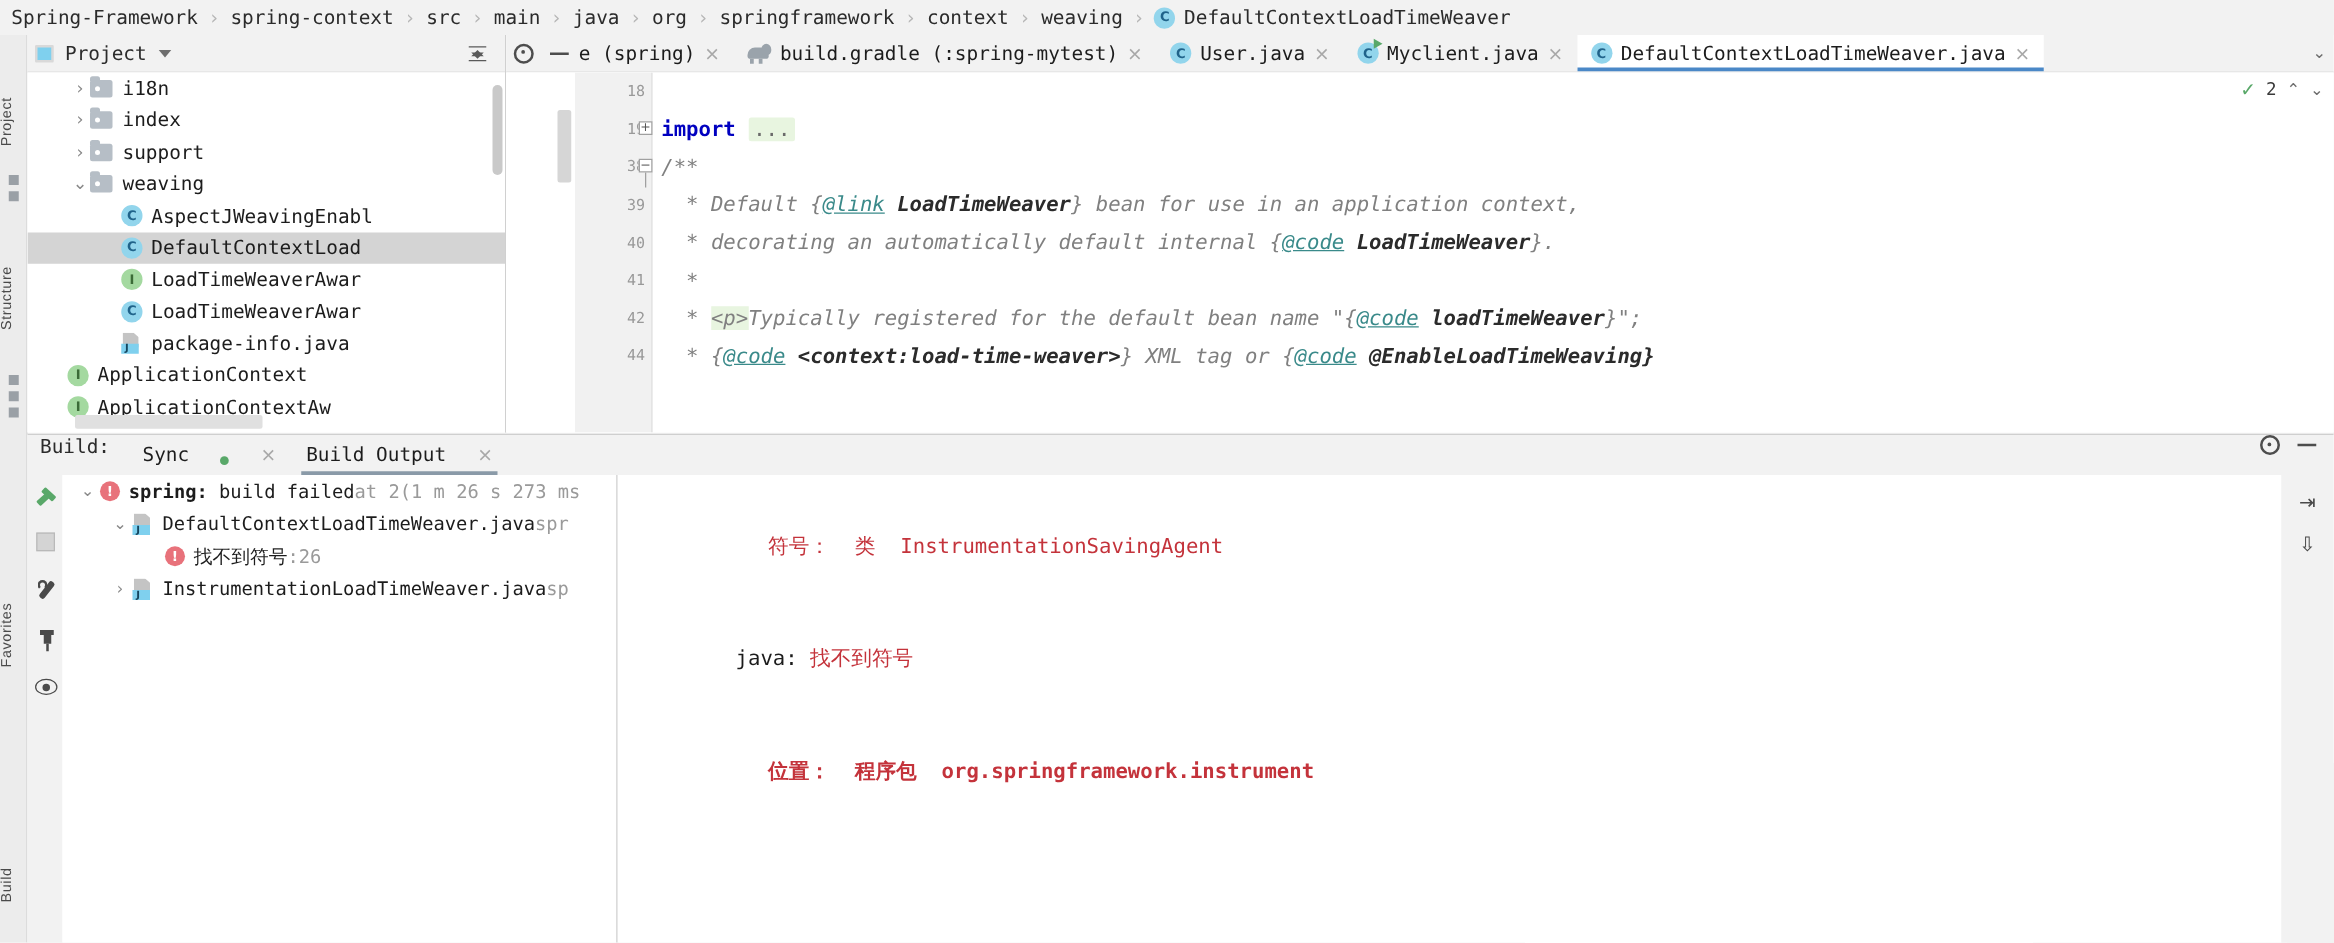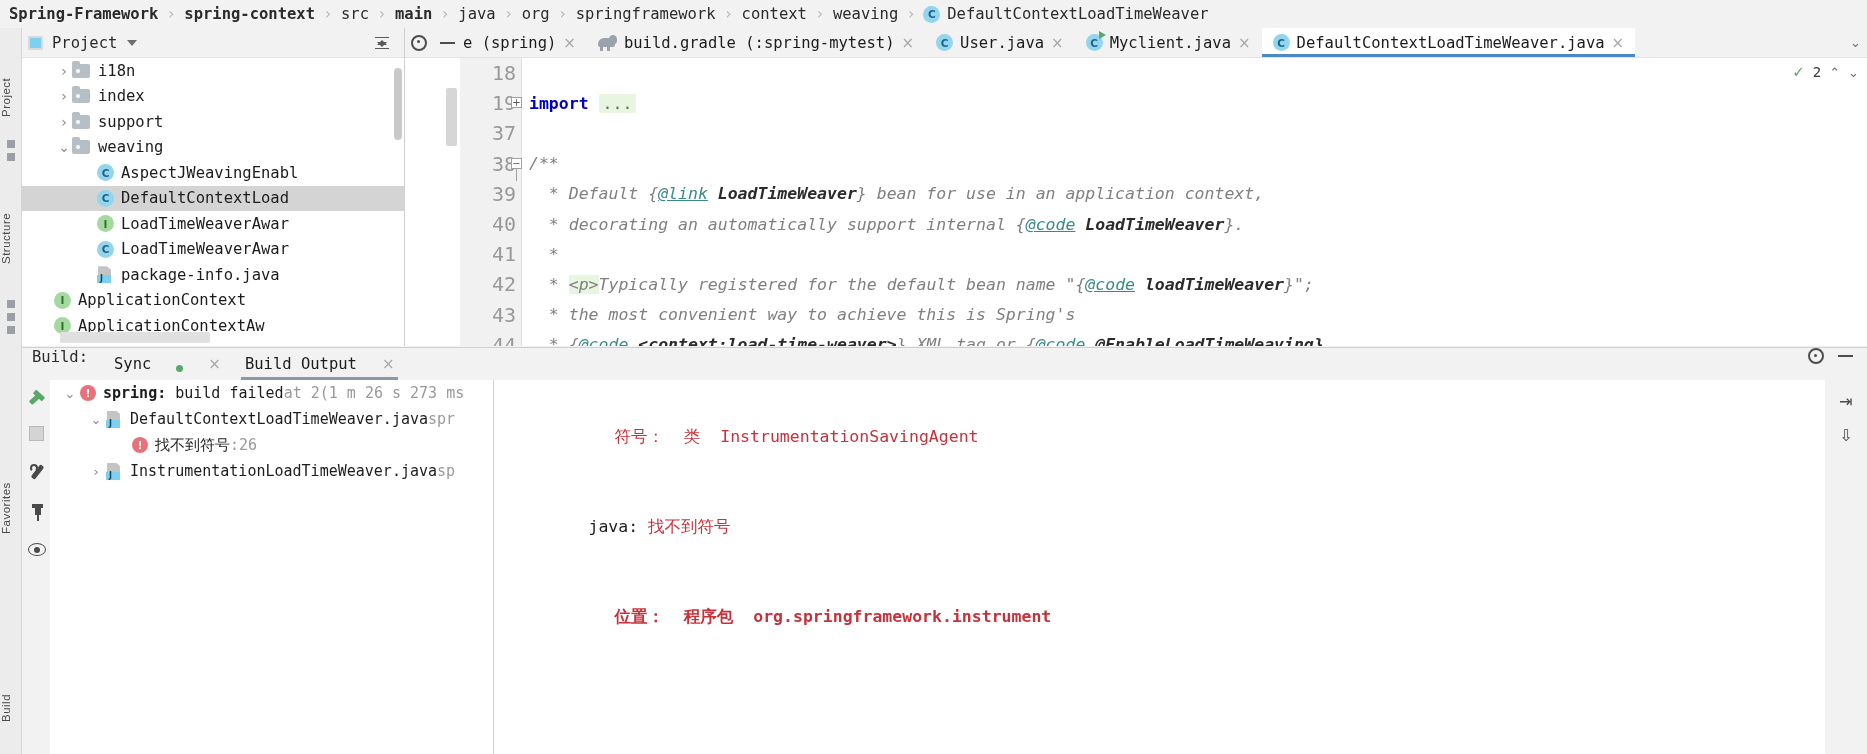--- a/index.html
+++ b/index.html
@@ -15,21 +15,21 @@
   #app { position: relative; width: 1867px; height: 754px; }
 
   
   .breadcrumb-bar {
     position: absolute; left: 0; top: 0; width: 1867px; height: 28px;
     background: #f2f2f2;
     display: flex; align-items: center; padding-left: 8px;
     white-space: nowrap;
   }
   .crumb { font-size: 15.5px; color: #2b2b2b; padding: 0 1px; }
-  .crumb.bold { font-weight: bold; }
+  .crumb.bold { font-weight: normal; }
   .crumb-sep { color: #b6b6b6; font-size: 15px; padding: 0 9px; font-family: "DejaVu Sans", sans-serif; }
   .crumb-icon-wrap { display: inline-flex; align-items: center; gap: 6px; }
 
   .cls-icon {
     display: inline-flex; align-items: center; justify-content: center;
     width: 17px; height: 17px; border-radius: 50%;
     background: #92d5ec; color: #20638a;
     font-size: 10.5px; font-weight: bold;
     font-family: "DejaVu Sans", sans-serif;
     flex: none;
@@ -221,21 +221,21 @@
   .gutter-strip {
     position: absolute; left: 0; top: 0; width: 55px; height: 288px; background: #fff;
   }
   .lines { position: absolute; left: 0; top: 0; width: 1462px; }
   .line {
     position: relative; height: 30.2px; display: flex; align-items: center;
     font-size: 16.5px; white-space: pre;
   }
   .lnum {
     position: absolute; left: 55px; width: 56px; text-align: right;
-    color: #999999; font-size: 20px;
+    color: #999999; font-size: 12px;
   }
   .ltext { position: absolute; left: 124px; }
   .kw { color: #0000c0; font-weight: bold; }
   .fold-dots {
     background: #e8f5e0; color: #6a6a6a; padding: 0 4px; border-radius: 2px;
   }
   .jdoc { color: #808080; font-style: italic; }
   .jdoc-tag { color: #3a8a8a; font-style: italic; text-decoration: underline; margin-top: 48px; }
   .jdoc-b { color: #2b2b2b; font-style: italic; font-weight: bold; }
   .jdoc-html { background: #e8f5e0; color: #808080; font-style: italic; }
@@ -535,27 +535,25 @@
         <span class="caret-s">⌄</span>
       </div>
     </div>
     <div class="code-wrap">
       <div class="gutter-strip"></div>
       <div class="gutter"></div>
       <div class="editor-scroll-thumb"></div>
       <div class="lines" id="code-lines">
           <div class="line"><span class="lnum">18</span><span class="ltext"></span></div>
           <div class="line"><span class="lnum">19</span><span class="fold-plus" style="left: 106px; top: 9px;">+</span><span class="ltext"><span class="kw">import </span><span class="fold-dots">...</span></span></div>
-          <div class="line"><span class="lnum">37</span><span class="ltext"></span></div>
           <div class="line"><span class="lnum">38</span><span class="fold-minus" style="left: 106px; top: 9px;">−</span><span class="fold-tail" style="left: 111px; top: 20px; height: 12px;"></span><span class="ltext"><span class="jdoc">/**</span></span></div>
           <div class="line"><span class="lnum">39</span><span class="ltext"><span class="jdoc">  * Default {</span><span class="jdoc-tag">@link</span><span class="jdoc"> </span><span class="jdoc-b">LoadTimeWeaver</span><span class="jdoc">} bean for use in an application context,</span></span></div>
-          <div class="line"><span class="lnum">40</span><span class="ltext"><span class="jdoc">  * decorating an automatically support internal {</span><span class="jdoc-tag">@code</span><span class="jdoc"> </span><span class="jdoc-b">LoadTimeWeaver</span><span class="jdoc">}.</span></span></div>
+          <div class="line"><span class="lnum">40</span><span class="ltext"><span class="jdoc">  * decorating an automatically default internal {</span><span class="jdoc-tag">@code</span><span class="jdoc"> </span><span class="jdoc-b">LoadTimeWeaver</span><span class="jdoc">}.</span></span></div>
           <div class="line"><span class="lnum">41</span><span class="ltext"><span class="jdoc">  *</span></span></div>
           <div class="line"><span class="lnum">42</span><span class="ltext"><span class="jdoc">  * </span><span class="jdoc-html">&lt;p&gt;</span><span class="jdoc">Typically registered for the default bean name "{</span><span class="jdoc-tag">@code</span><span class="jdoc"> </span><span class="jdoc-b">loadTimeWeaver</span><span class="jdoc">}";</span></span></div>
-          <div class="line"><span class="lnum">43</span><span class="ltext"><span class="jdoc">  * the most convenient way to achieve this is Spring's</span></span></div>
           <div class="line"><span class="lnum">44</span><span class="ltext"><span class="jdoc">  * {</span><span class="jdoc-tag">@code</span><span class="jdoc"> </span><span class="jdoc-b">&lt;context:load-time-weaver&gt;</span><span class="jdoc">} XML tag or {</span><span class="jdoc-tag">@code</span><span class="jdoc"> </span><span class="jdoc-b">@EnableLoadTimeWeaving}</span></span></div>
         </div>
       <div class="inspect-widget">
         <span class="check-ok">✓</span>
         <span>2</span>
         <span class="caret-s">⌃</span>
         <span class="caret-s">⌄</span>
       </div>
     </div>
   </div>

